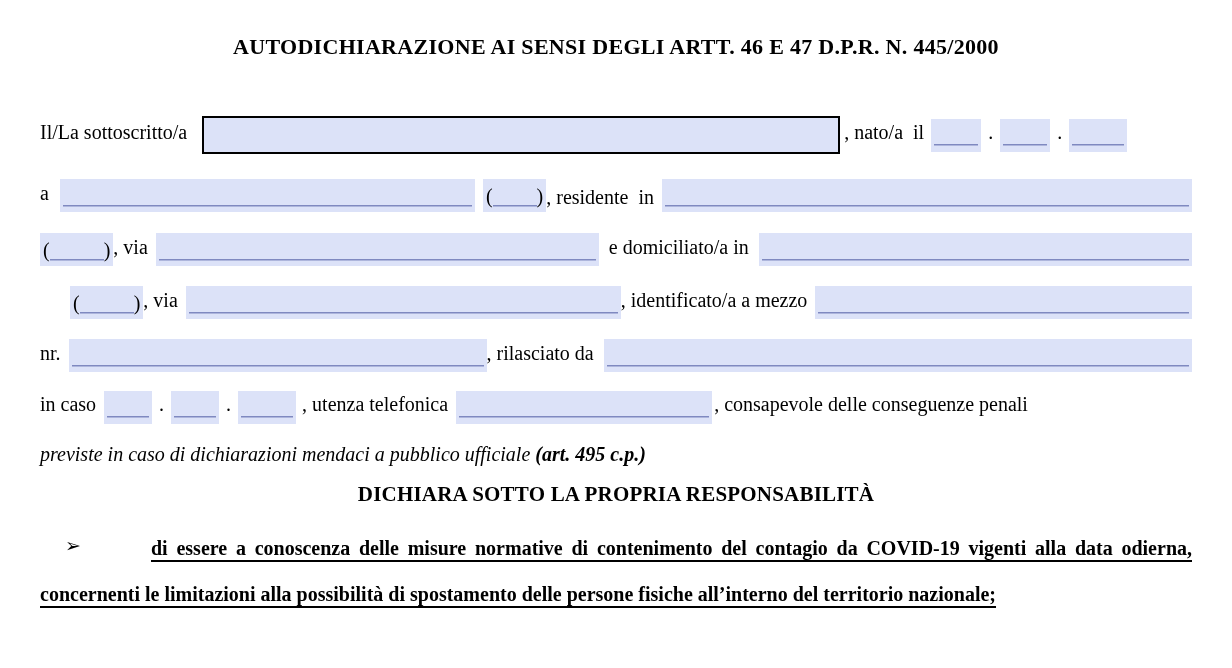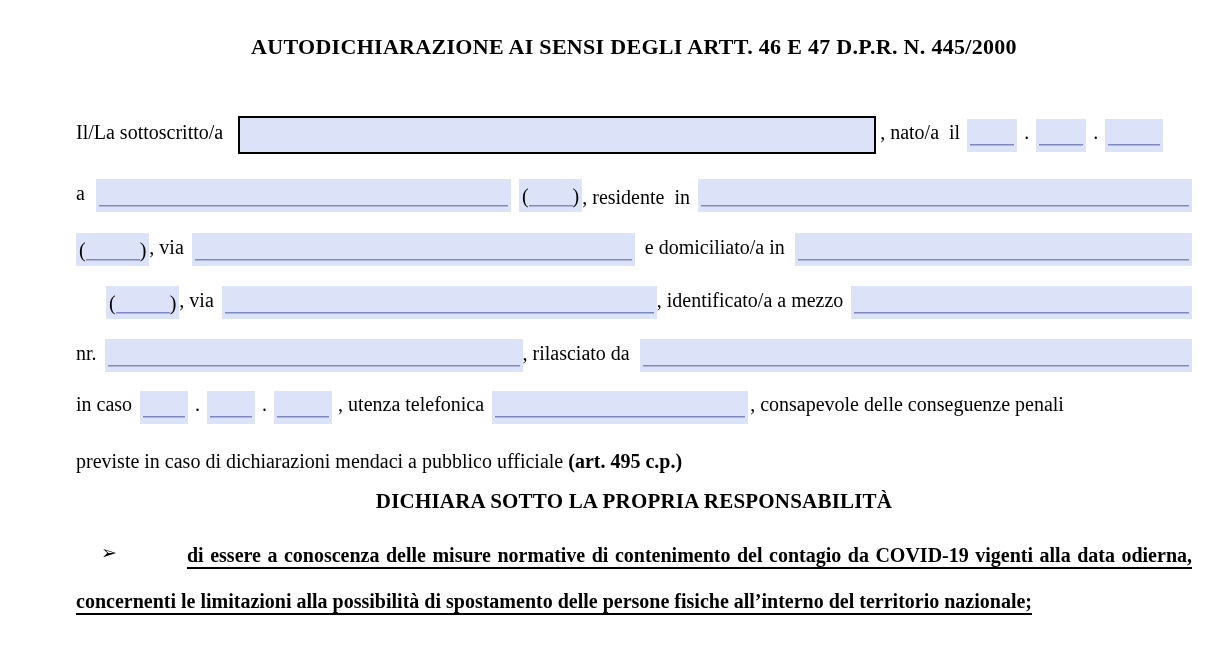--- a/index.html
+++ b/index.html
@@ -4,21 +4,20 @@
 <style>
   * { box-sizing: border-box; margin: 0; padding: 0; }
   html, body { background: #ffffff; }
   .doc {
     position: relative;
     width: 1232px; height: 668px;
     background: #ffffff;
     font-family: "Liberation Serif", serif;
     font-size: 20px; color: #000;
     overflow: hidden;
-    padding-left: 36px;
   }
   .title {
     text-align: center; font-weight: bold;
     font-size: 22px; padding-top: 34px;
     letter-spacing: 0.3px;
   }
   .frm { margin: 0 40px; }
   .row { display: flex; align-items: center; }
   .lbl { white-space: pre; line-height: 1; padding-bottom: 6px; }
   .field {
@@ -43,21 +42,21 @@
   .paren { line-height: 1; padding-bottom: 6px; }
   .paren-inner {
     border: 0; outline: 0; font: inherit;
     background-color: transparent;
     background-image: linear-gradient(#7f89c0, #7f89c0);
     background-repeat: no-repeat;
     background-size: 100% 1.5px;
     background-position: 0 calc(100% - 6px);
     height: 100%;
   }
-  .textline { margin: 24px 40px 0; line-height: 26px; }
+  .textline { margin: 17px 40px 0; line-height: 26px; font-style: italic; }
   .b { font-weight: bold; }
   .heading {
     margin-top: 15px; text-align: center;
     font-weight: bold; font-size: 21px;
     letter-spacing: 0.2px;
   }
   .bullet-para {
     position: relative;
     margin: 18px 40px 0;
     font-weight: bold;

